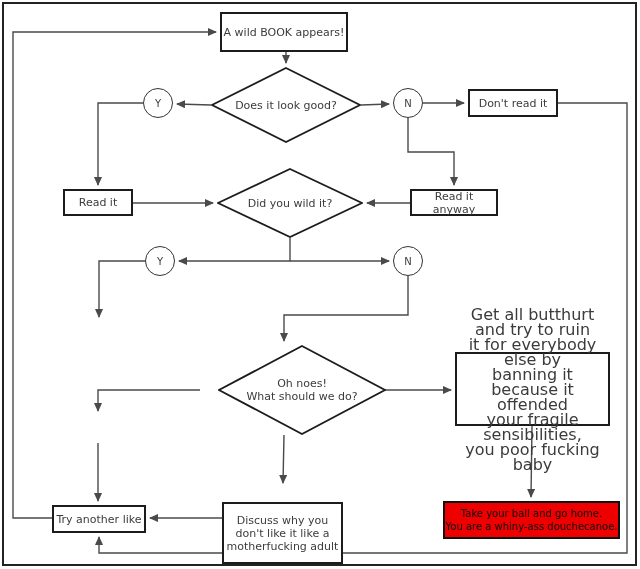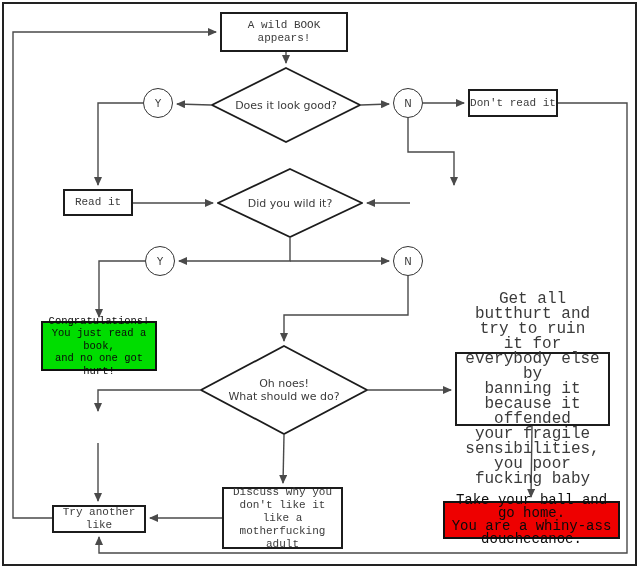--- a/index.html
+++ b/index.html
@@ -5,21 +5,21 @@
   html,body{margin:0;padding:0;background:#fff;}
   #canvas{
     position:relative;width:640px;height:569px;background:#ffffff;
     font-family:"DejaVu Sans","Liberation Sans",sans-serif;
     color:#3b3b3b;overflow:hidden;
   }
   #frame{position:absolute;left:2px;top:2px;right:3px;bottom:3px;border:2px solid #222;pointer-events:none;}
   #edges{position:absolute;left:0;top:0;width:640px;height:569px;}
   .node{position:absolute;box-sizing:border-box;display:flex;align-items:center;justify-content:center;
         text-align:center;font-size:11px;line-height:13px;white-space:pre-line;}
-  .box{background:#fff;border:2px solid #1c1c1c;font-family:Liberation Mono, monospace;}
+  .box{background:#fff;border:2px solid #1c1c1c;}
   .terminal{border:2px solid #111;color:#0a0a0a;}
   .circle{border:1.5px solid #333;border-radius:50%;background:#fff;font-size:10px;color:#3b3b3b;}
   .diamond{background:transparent;align-items:center;}
   .diamond svg{position:absolute;left:0;top:0;}
   .diamond .lbl{position:relative;z-index:2;}
   .small{font-size:16px;line-height:15px;}
 </style>
 </head>
 <body>
 
@@ -60,66 +60,64 @@
   </div>
 
   <div class="node box" style="left:468px;top:89px;width:90px;height:28px">
     <span>Don't read it</span>
   </div>
 
   <div class="node box" style="left:63px;top:189px;width:70px;height:27px">
     <span>Read it</span>
   </div>
 
+  <div class="node box" style="left:410px;top:189px;width:88px;height:27px">
+    <span>Read it anyway</span>
+  </div>
 
-  <div class="node box terminal" style="left: 41px; top: 321px; width: 116px; height: 50px; font-size: 10.5px; line-height: 12.5px; background-color: rgb(0, 221, 0);">
-    <span>Congratulations!
-You just read a book,
-and no one got hurt!</span>
-  </div>
 
   <div class="node box small" style="left:455px;top:352px;width:155px;height:74px">
     <span>Get all butthurt and try to ruin
 it for everybody else by
 banning it because it offended
 your fragile sensibilities,
 you poor fucking baby</span>
   </div>
 
 
   <div class="node box" style="left:52px;top:505px;width:94px;height:28px">
     <span>Try another like</span>
   </div>
 
-  <div class="node box" style="left:222px;top:487px;width:121px;height:62px">
+  <div class="node box" style="left:222px;top:502px;width:121px;height:62px">
     <span>Discuss why you
 don't like it like a
 motherfucking adult</span>
   </div>
 
-  <div class="node box terminal" style="left: 443px; top: 501px; width: 177px; height: 38px; font-size: 14px; line-height: 13px; background-color: rgb(238, 0, 0);">
+  <div class="node box terminal" style="left: 443px; top: 501px; width: 177px; height: 38px; font-size: 10px; line-height: 13px; background-color: rgb(238, 0, 0);">
     <span>Take your ball and go home.
 You are a whiny-ass douchecanoe.</span>
   </div>
 
   <div class="node diamond" style="left:211px;top:67px;width:150px;height:76px">
     <svg width="150" height="76" viewBox="0 0 150 76">
       <polygon points="75,1 149,38 75,75 1,38" fill="#ffffff" stroke="#1c1c1c" stroke-width="1.8"></polygon>
     </svg>
     <span class="lbl">Does it look good?</span>
   </div>
 
   <div class="node diamond" style="left:217px;top:168px;width:146px;height:70px">
     <svg width="146" height="70" viewBox="0 0 146 70">
       <polygon points="73,1 145,35 73,69 1,35" fill="#ffffff" stroke="#1c1c1c" stroke-width="1.8"></polygon>
     </svg>
     <span class="lbl">Did you wild it?</span>
   </div>
 
-  <div class="node diamond" style="left:200px;top:345px;width:168px;height:90px">
+  <div class="node diamond" style="left:218px;top:345px;width:168px;height:90px">
     <svg width="168" height="90" viewBox="0 0 168 90">
       <polygon points="84,1 167,45 84,89 1,45" fill="#ffffff" stroke="#1c1c1c" stroke-width="1.8"></polygon>
     </svg>
     <span class="lbl">Oh noes!
 What should we do?</span>
   </div>
 
   <div class="node circle" style="left:143px;top:88px;width:30px;height:30px">
     <span>Y</span>
   </div>

